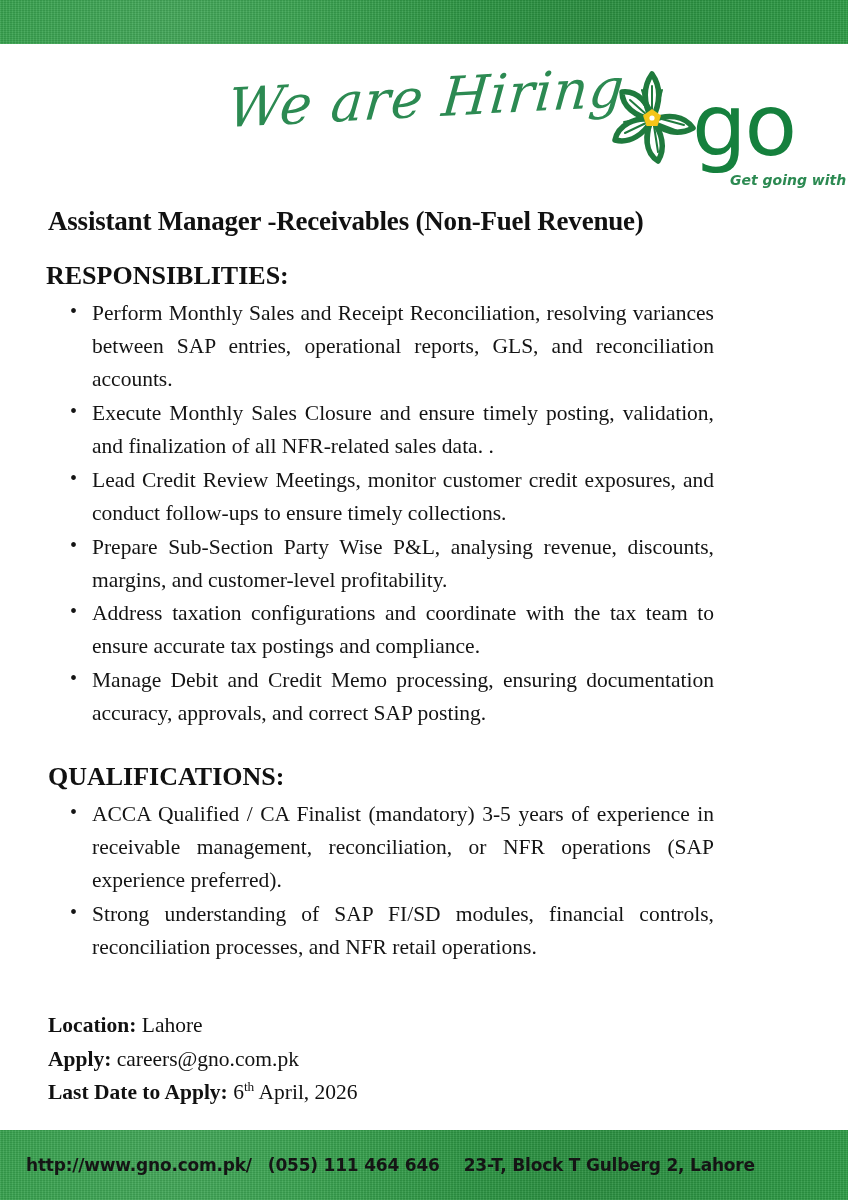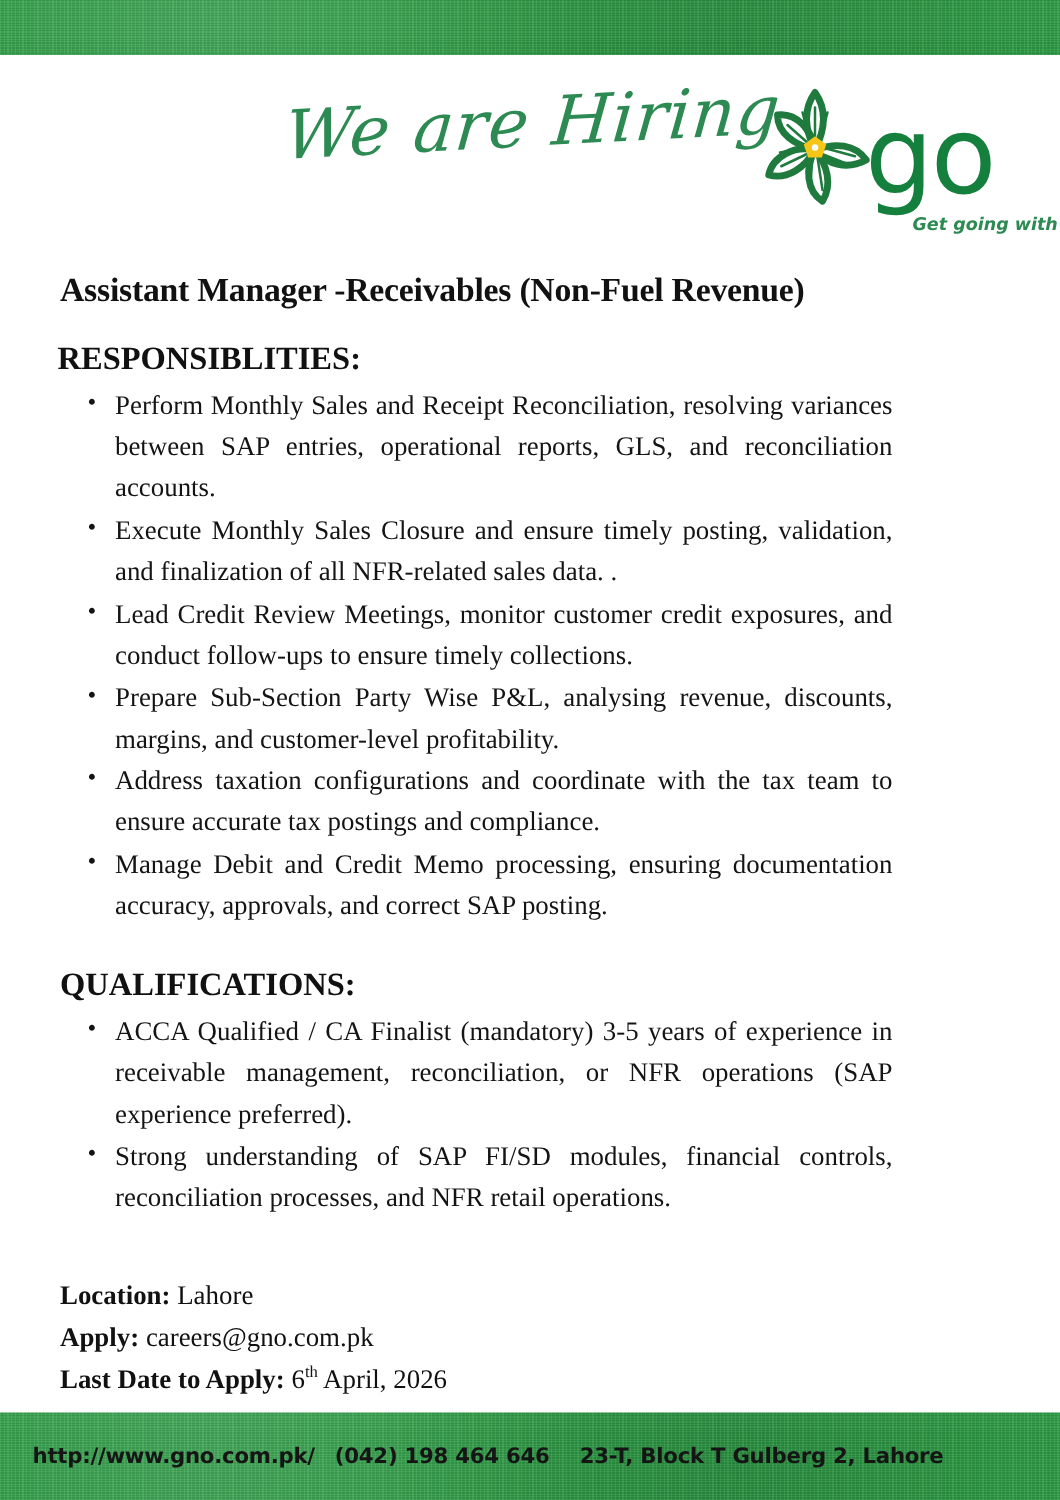--- a/index.html
+++ b/index.html
@@ -126,21 +126,21 @@
     font-size: 14px;
     font-weight: 600;
     color: #2c8a52;
     white-space: nowrap;
   }
 
   
   .content {
     position: absolute;
     left: 0;
-    top: 216px;
+    top: 205px;
     width: 760px;
   }
 
   .job-title {
     font-family: "Liberation Serif", serif;
     font-size: 27px;
     font-weight: 700;
     color: #111111;
     padding: 0 48px;
     letter-spacing: -0.2px;
@@ -279,18 +279,18 @@
         <span class="lbl">Last Date to Apply:</span>
         <span>6</span><sup>th</sup><span> April, 2026</span>
       </div>
     </div>
 
   </div>
 
   <div class="bar bar-bottom">
     <div class="footer-inner">
       <span class="footer-item footer-website">http://www.gno.com.pk/</span>
-      <span class="footer-item footer-phone">(042) 198 464 646</span>
+      <span class="footer-item footer-phone">(055) 111 464 646</span>
       <span class="footer-item footer-address">23-T, Block T Gulberg 2, Lahore</span>
     </div>
   </div>
 
 </div>
 
 </body></html>

